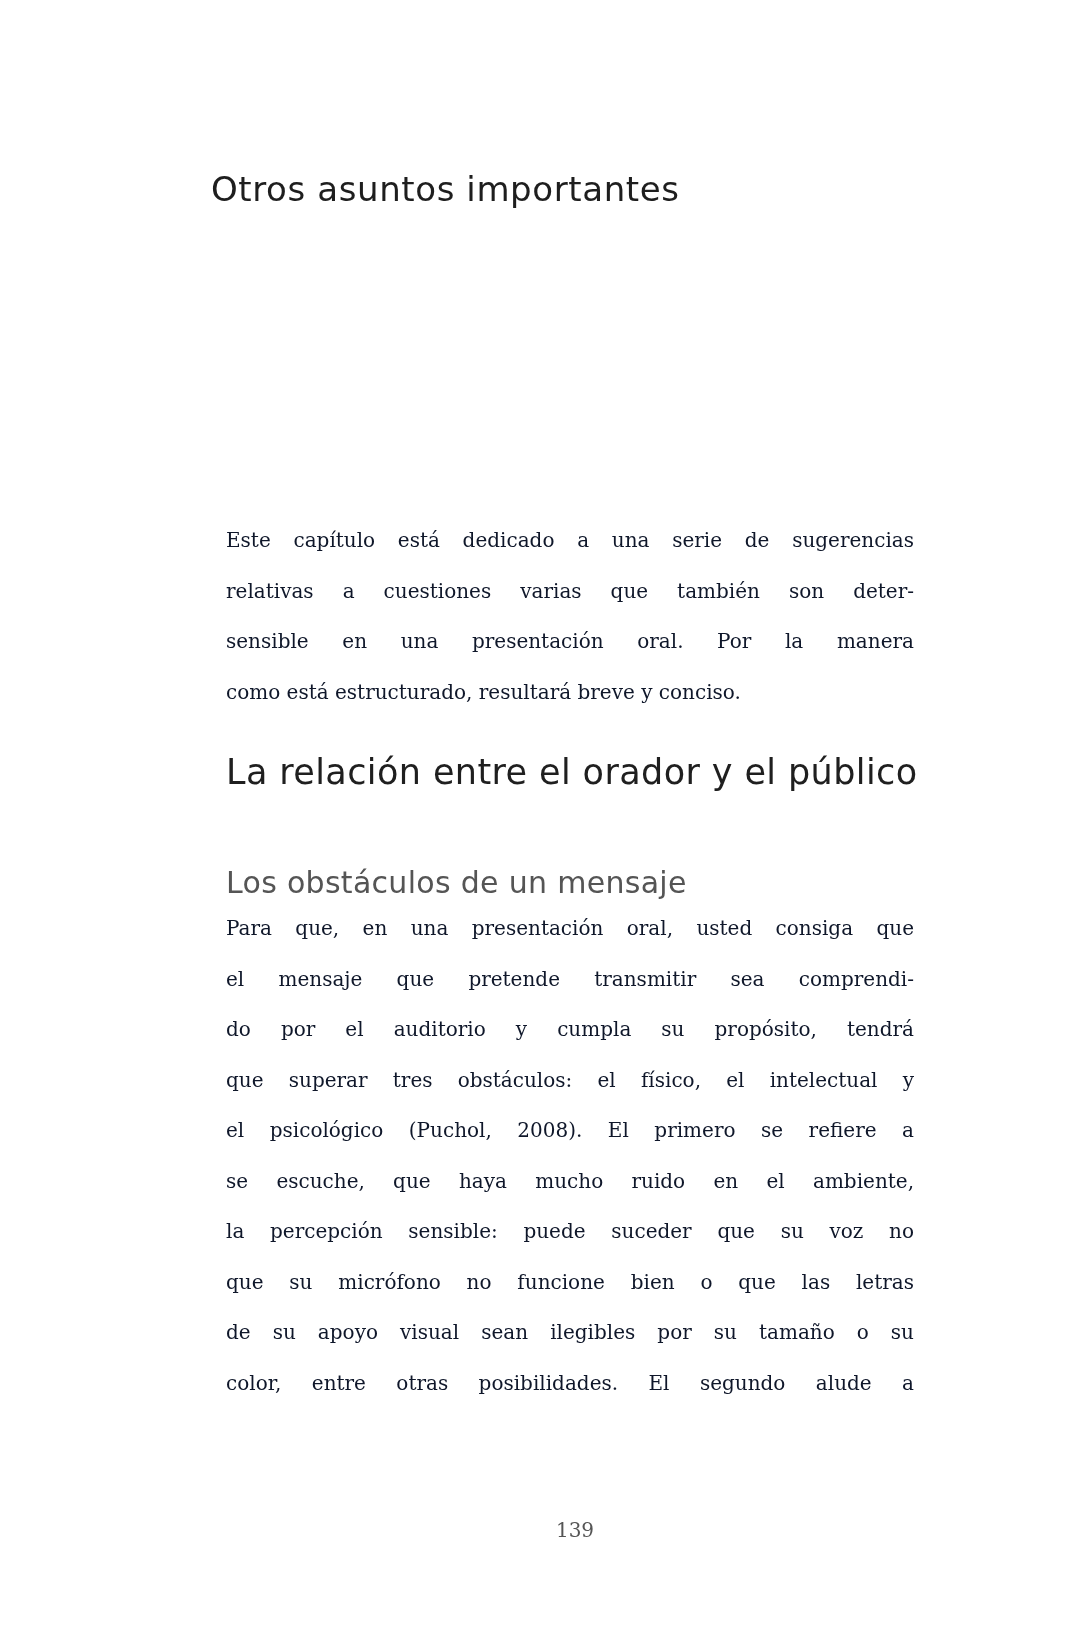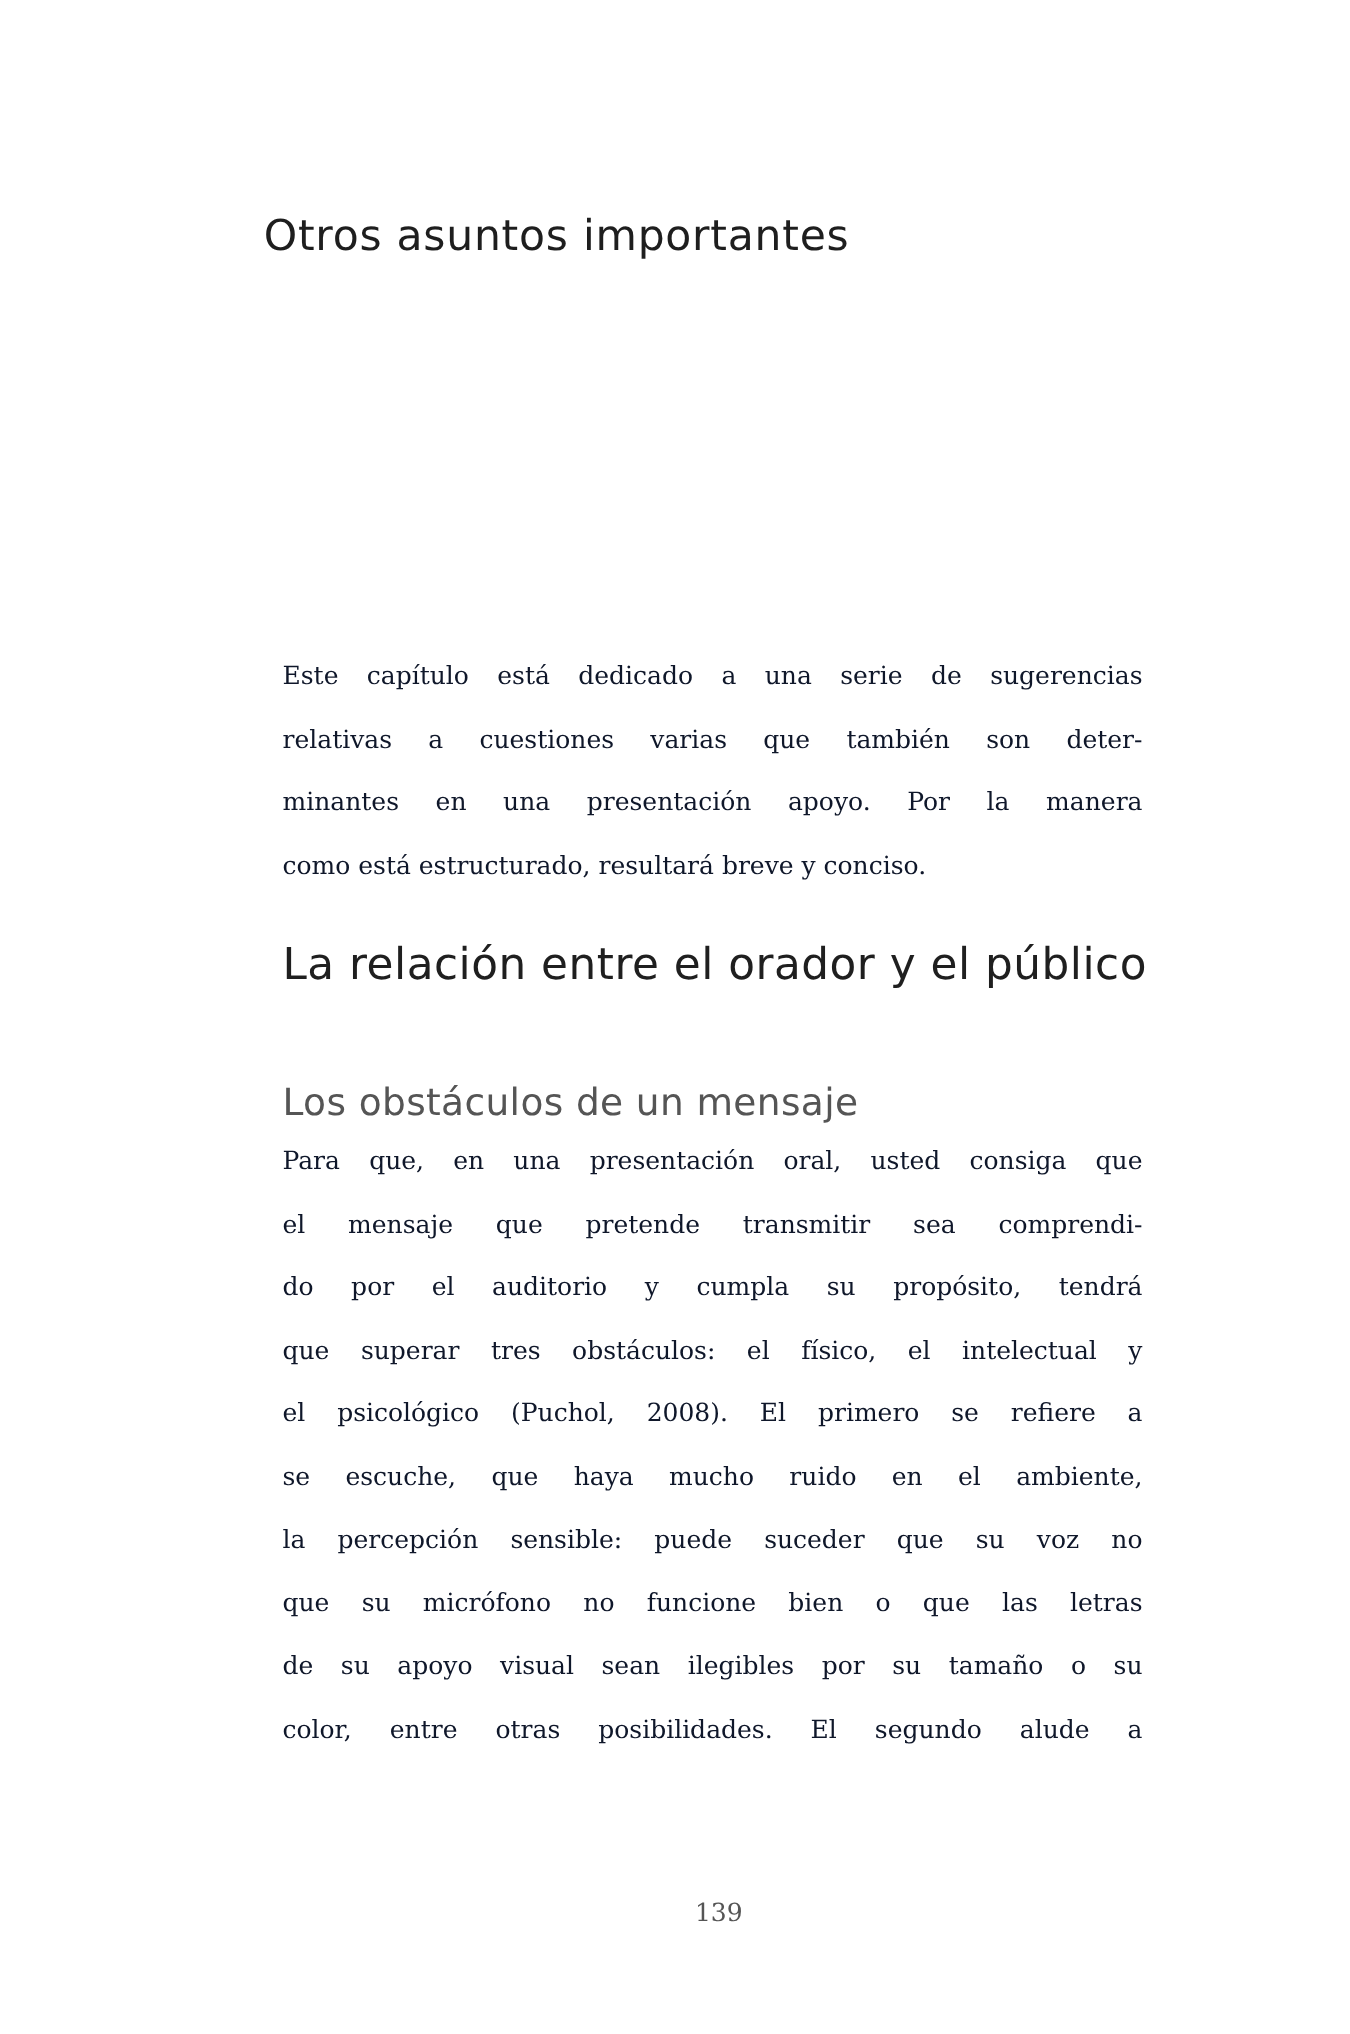--- a/index.html
+++ b/index.html
@@ -110,21 +110,21 @@
 </head>
 <body>
 
 <div class="page">
 
   <h1 class="chapter-title">Otros asuntos importantes</h1>
 
   <div class="para para-intro body-text">
     <span class="line"><span class="line-inner">Este capítulo está dedicado a una serie de sugerencias</span></span>
     <span class="line"><span class="line-inner">relativas a cuestiones varias que también son deter-</span></span>
-    <span class="line"><span class="line-inner">minantes en una presentación apoyo. Por la manera</span></span>
+    <span class="line"><span class="line-inner">sensible en una presentación oral. Por la manera</span></span>
     <span class="line last"><span class="line-inner">como está estructurado, resultará breve y conciso.</span></span>
   </div>
 
   <h2 class="section-heading">La relación entre el orador y el público</h2>
 
   <h3 class="sub-heading">Los obstáculos de un mensaje</h3>
 
   <div class="para para-main body-text">
     <span class="line"><span class="line-inner">Para que, en una presentación oral, usted consiga que</span></span>
     <span class="line"><span class="line-inner">el mensaje que pretende transmitir sea comprendi-</span></span>

